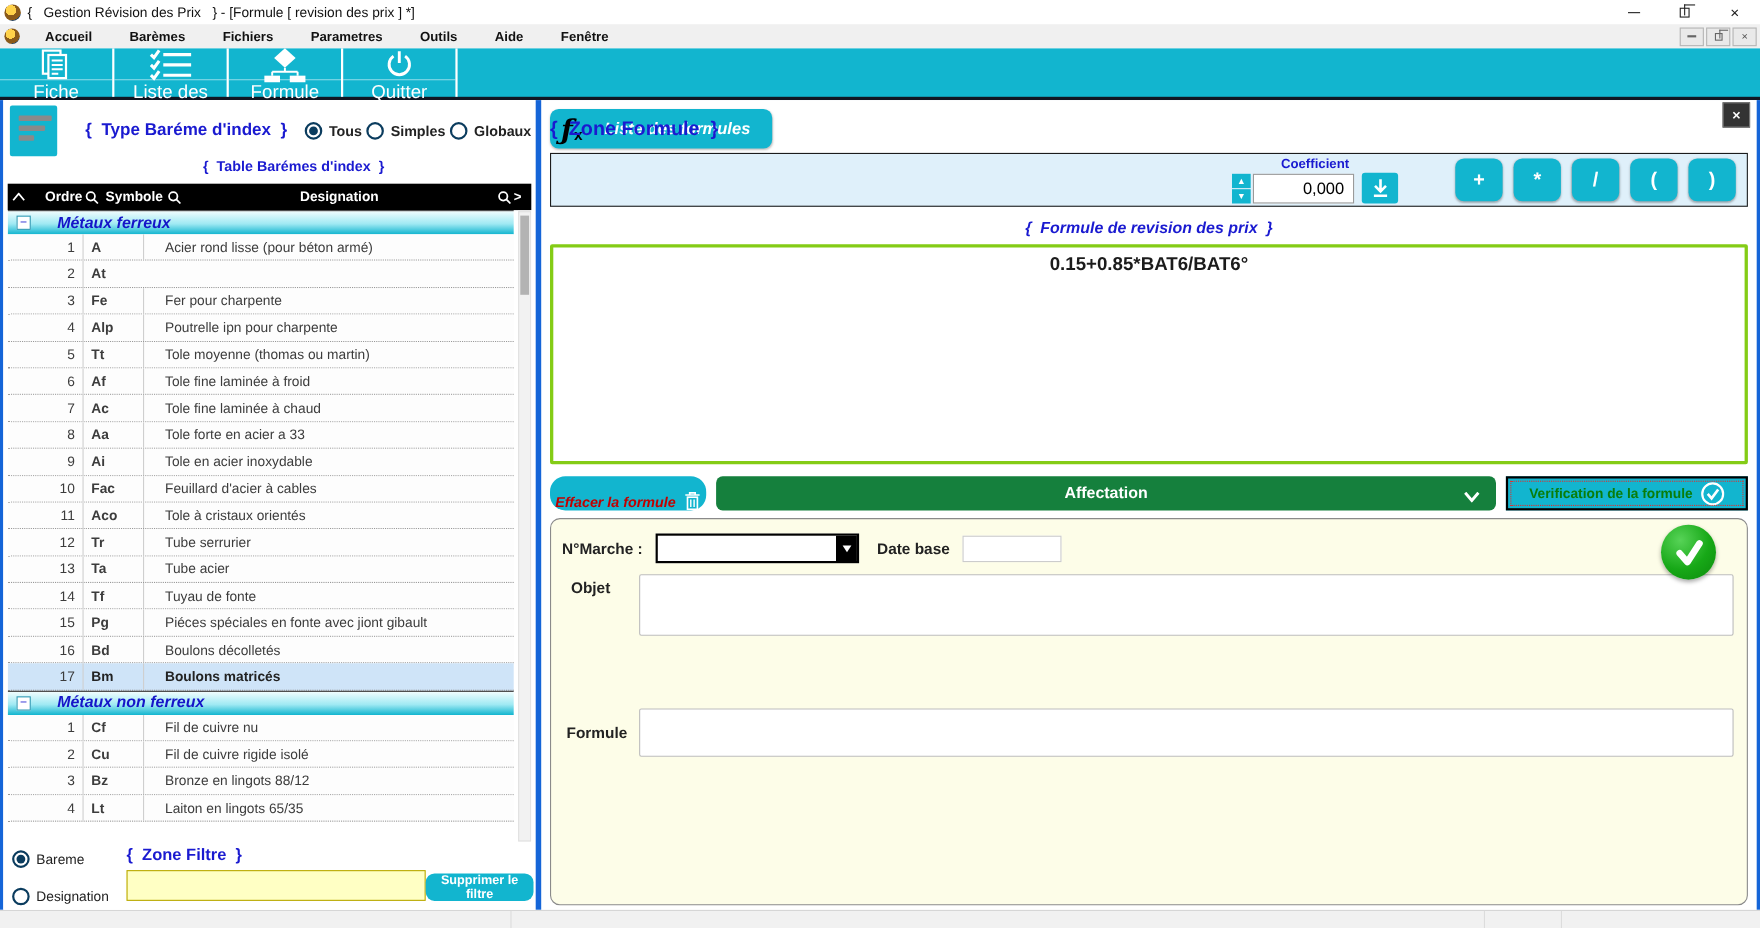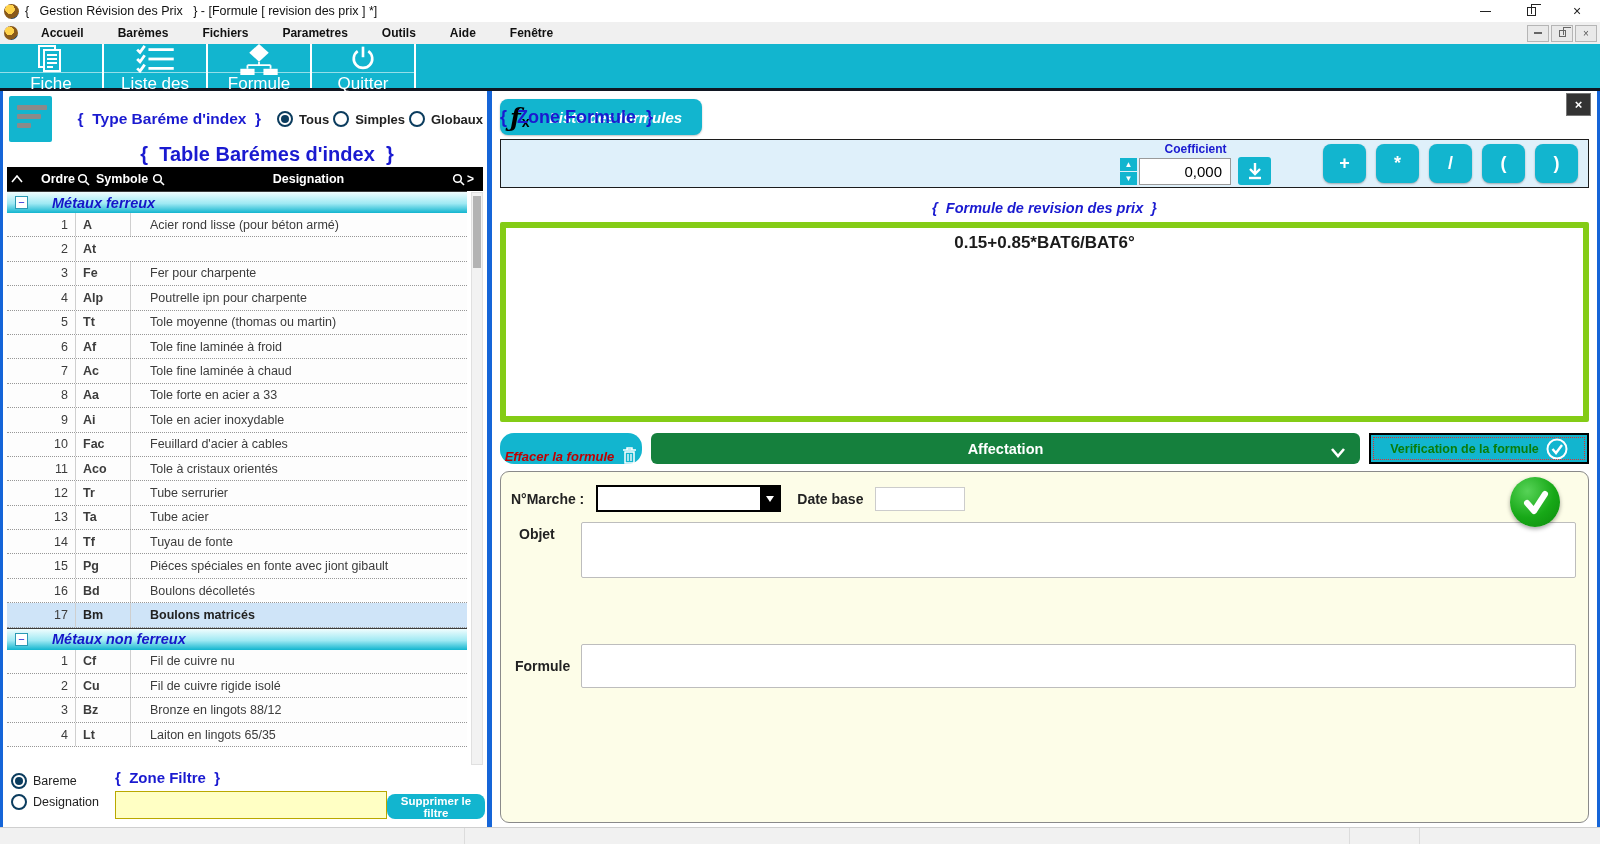--- a/index.html
+++ b/index.html
@@ -52,21 +52,21 @@
   .menu-square .l { height:5px; background:#8a8a8a; margin-bottom:4px; border-radius:1px; }
   .l1 { width:30px; } .l2 { width:24px; } .l3 { width:14px; }
   .blue-title { color:#1a1ad0; font-weight:bold; }
   .type-title { font-size:15.5px; margin-left:26px; }
   .type-radios { display:flex; align-items:center; margin-left:16px; gap:4px;justify-content:flex-end; }
   .radio-wrap { display:flex; align-items:center; gap:6px; cursor:pointer; }
   .radio { width:16px; height:16px; border-radius:50%; border:2px solid #0b3c5e; background:#fff;
     display:inline-flex; align-items:center; justify-content:center; flex:0 0 auto; }
   .radio.checked::after { content:''; width:8px; height:8px; border-radius:50%; background:#0b3c5e; }
   .radio-label { font-size:13px; font-weight:bold; color:#222; }
-  .table-title { height:24px; text-align:center; font-size:20px;margin-left:44px; }
+  .table-title { height:24px; text-align:center; font-size:13px;margin-left:44px; }
 
   .grid-header { height:24px; background:#000; color:#fff; display:flex; align-items:center;
     margin:0 4px; font-size:12.5px; font-weight:bold; }
   .gh-caret { width:20px; text-align:center; }
   .gh-ordre { width:48px; text-align:right; }
   .gh-sym { width:58px; padding-left:4px; display:flex; align-items:center; }
   .gh-des { flex:1; text-align:center; }
   .gh-search { margin:0 2px; display:inline-flex; }
   .gh-arrow { width:16px; font-size:12px; }
 
@@ -84,21 +84,21 @@
   .cell-ordre { width:68px; text-align:right; padding-right:7px; }
   .cell-sym { width:55px; padding-left:7px; font-weight:bold; border-left:1px solid #cfcfcf;
     align-self:stretch; display:flex; align-items:center; }
   .cell-des { flex:1; padding-left:19px; border-left:1px solid #cfcfcf; align-self:stretch;
     display:flex; align-items:center; }
   .v-scroll { position:absolute; right:0; top:1px; bottom:2px; width:12px; background:#f2f2f2;
     border:1px solid #e0e0e0; }
   .v-thumb { position:absolute; top:3px; left:1px; width:8px; height:72px; background:#b3b3b3; }
 
   .filter-zone { height:60px; position:relative; padding-top:4px; }
-  .filter-radios { position:absolute; left:8px; top:6px; display:flex; flex-direction:column; gap:5px; }
+  .filter-radios { position:absolute; left:8px; top:6px; display:flex; flex-direction:column; gap:18px; }
   .filter-radios .radio-label { font-weight:normal; font-size:12.5px; }
   .filter-title { position:absolute; left:112px; top:2px; font-size:15px; }
   .filter-input { position:absolute; left:112px; top:24px; width:272px; height:28px; background:#ffffc4;
     border:1px solid #b9a800; font-size:13px; padding:0 6px; outline:none; }
   .filter-btn { position:absolute; right:2px; top:27px; width:98px; height:25px; background:#12b5cf;
     color:#fff; font-weight:bold; font-size:11.5px; border:none; border-radius:8px; cursor:pointer; }
 
   
   .right-panel { flex:1; display:flex; flex-direction:column; padding:4px 8px 0 8px; position:relative; }
   .rp-top { height:44px; position:relative; display:flex; align-items:center; }
@@ -124,21 +124,21 @@
   .coef-input { width:92px; height:27px; border:1px solid #9a9a9a; text-align:right; font-size:15px;
     padding-right:8px; outline:none; font-family:"Liberation Sans", sans-serif; }
   .dl-btn { width:33px; height:28px; background:#12b5cf; border-radius:3px; margin-left:7px;
     display:flex; align-items:center; justify-content:center; cursor:pointer; }
   .ops { display:flex; gap:10px; margin-left:42px; }
   .op-btn { width:43px; height:39px; background:#12b5cf; border-radius:8px; color:#fff; font-weight:bold;
     font-size:18px; display:flex; align-items:center; justify-content:center; cursor:pointer;
     box-shadow:0 1px 2px rgba(0,0,0,.3); }
 
   .formula-title { text-align:center; font-size:14.5px; font-style:italic; margin:12px 0 6px 0; }
-  .formula-box { height:200px; background:#fff; border:6px solid #84cc16; border-radius:2px;
+  .formula-box { height:200px; background:#fff; border:3px solid #84cc16; border-radius:2px;
     text-align:center; padding-top:5px; font-size:17px; font-weight:bold; color:#1b1b1b; }
 
   .btn-row { display:flex; margin-top:11px; height:31px; gap:9px; }
   .clear-btn { width:142px; background:#12b5cf; border-radius:14px; display:flex; align-items:flex-end;
     justify-content:center; gap:8px; cursor:pointer; }
   .clear-label { color:#c00000; font-style:italic; font-weight:bold; font-size:13px; }
   .affect-btn { flex:1; background:#15803d; border-radius:6px; position:relative; display:flex;
     align-items:center; justify-content:center; cursor:pointer; }
   .affect-label { color:#fff; font-weight:bold; font-size:14.5px; }
   .affect-chevron { position:absolute; right:14px; top:11px; }

